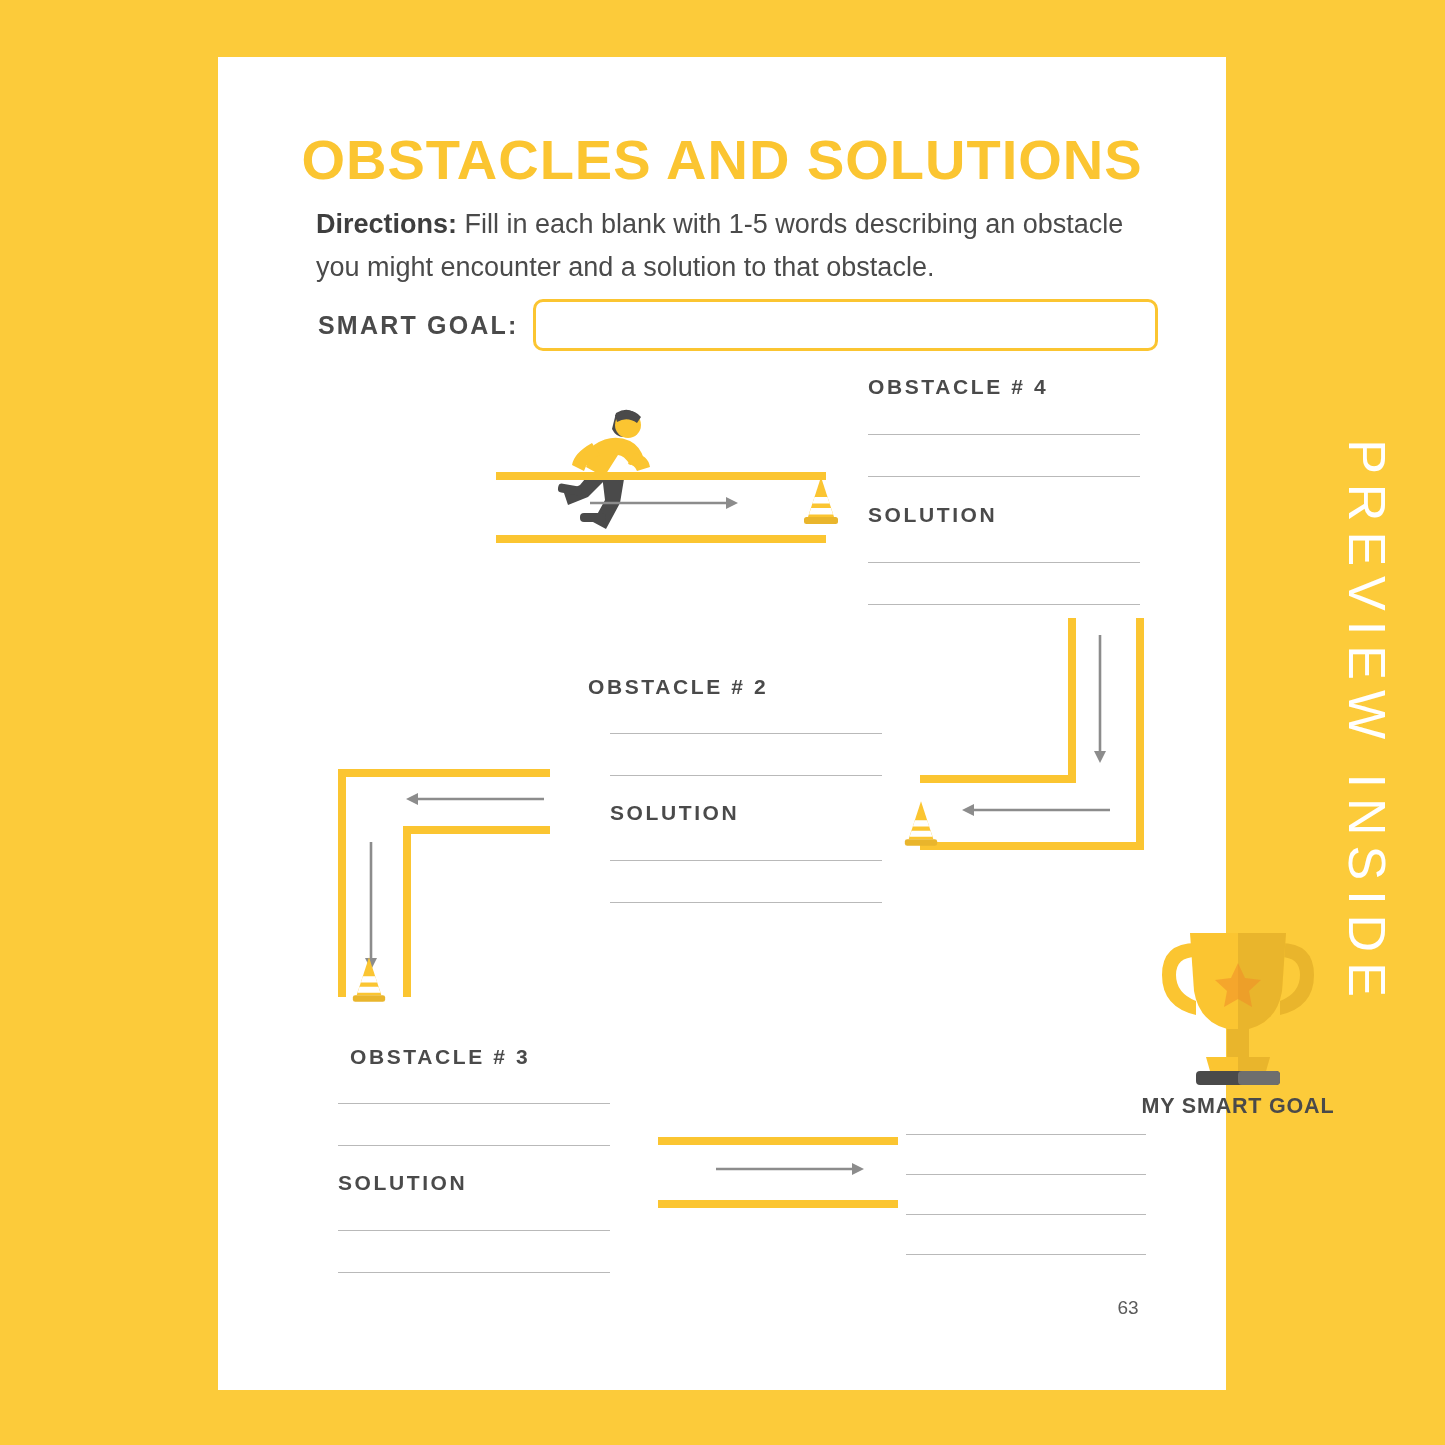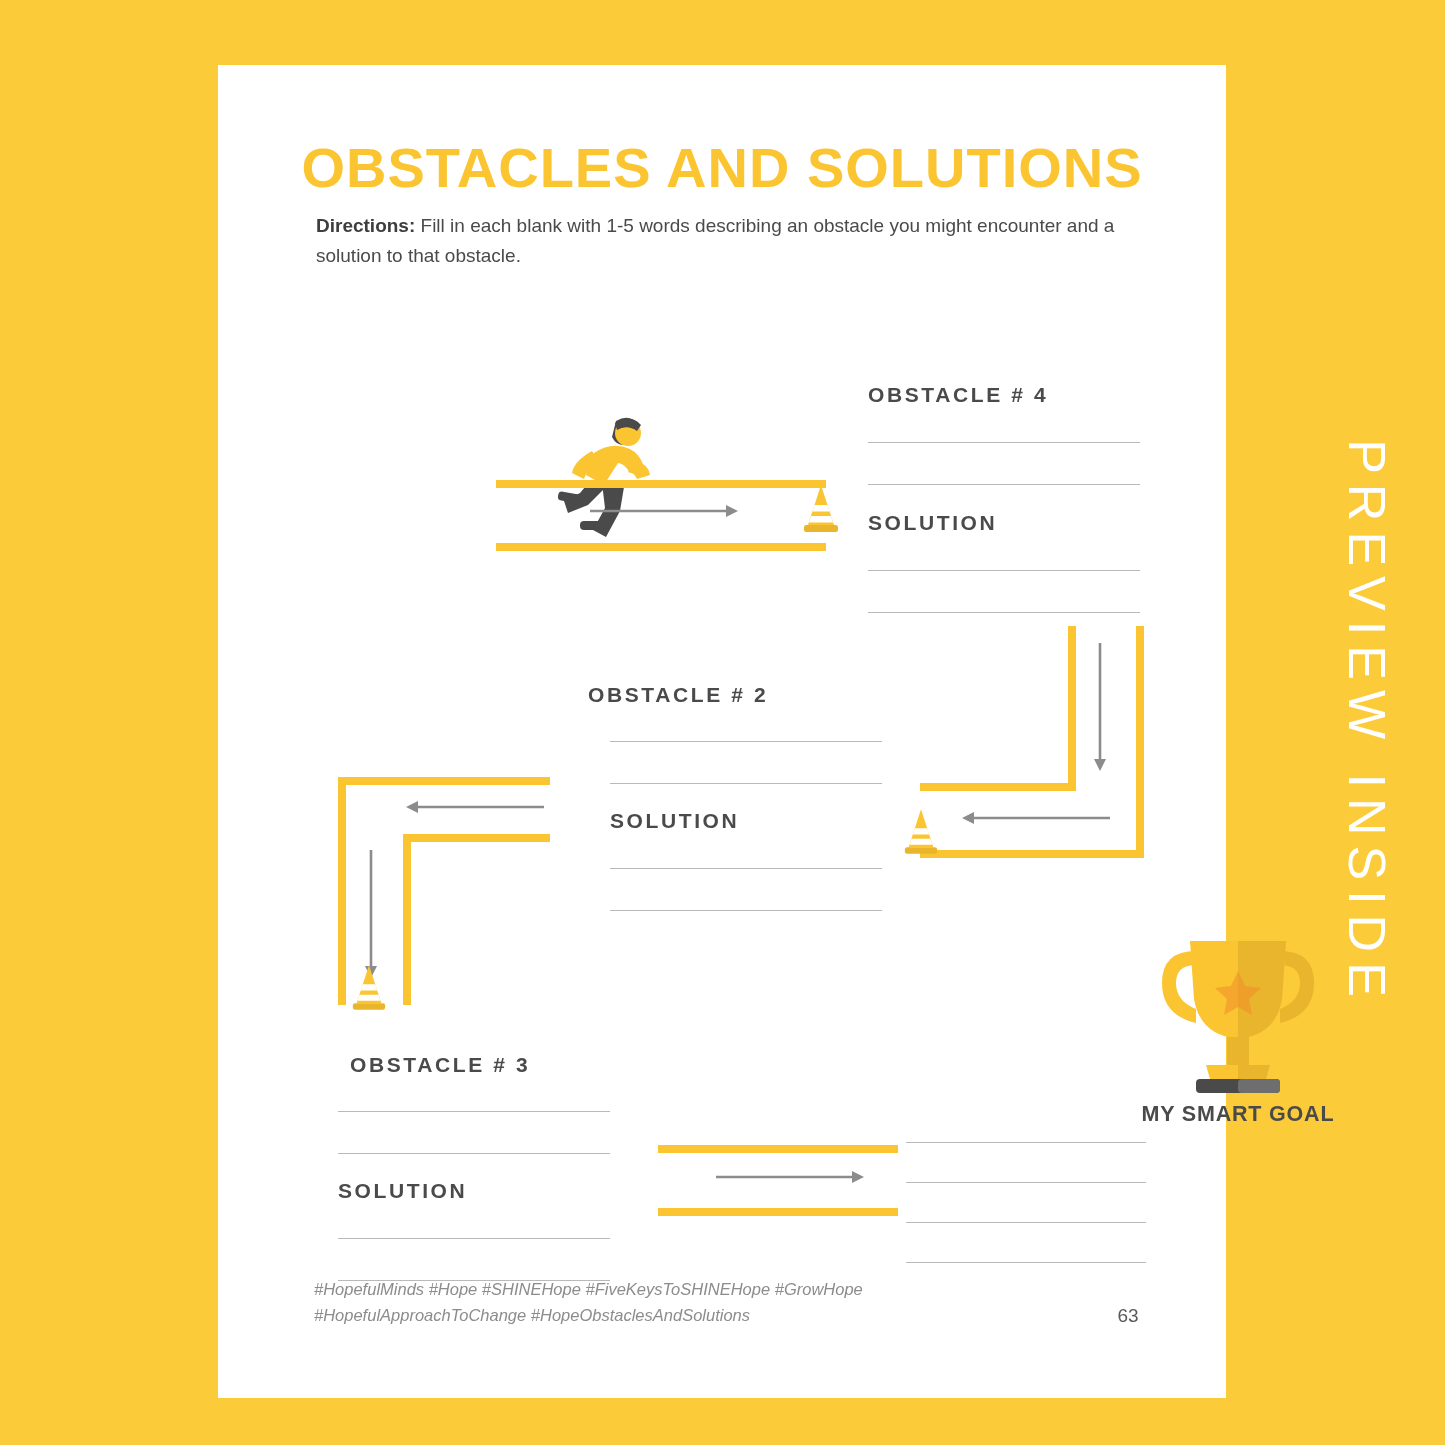--- a/index.html
+++ b/index.html
@@ -14,21 +14,20 @@
     overflow: hidden;
     position: relative;
   }
   .page {
     position: absolute;
     left: 218px;
     top: 57px;
     width: 1008px;
     height: 1333px;
     background: #FFFFFF;
-    margin-top: 8px;
   }
   .preview-strip {
     position: absolute;
     right: 18px;
     top: 0;
     height: 1445px;
     width: 120px;
     display: flex;
     align-items: center;
     justify-content: center;
@@ -53,21 +52,21 @@
     font-weight: bold;
     letter-spacing: 1px;
     font-family: "Liberation Sans", sans-serif;
   }
   .directions {
     position: absolute;
     left: 98px;
     top: 146px;
     width: 830px;
     color: #4A4A4A;
-    font-size: 19px;
+    font-size: 27px;
     line-height: 1.58;
   }
   .directions b {
     color: #3E3E3E;
   }
   .smart-goal-row {
     position: absolute;
     left: 100px;
     top: 240px;
     width: 840px;
@@ -152,20 +151,24 @@
 <body>
 
 <div class="page">
 
   <div class="title">OBSTACLES AND SOLUTIONS</div>
 
   <div class="directions">
     <b>Directions:</b><span> Fill in each blank with 1-5 words describing an obstacle you might encounter and a solution to that obstacle.</span>
   </div>
 
+  <div class="smart-goal-row">
+    <div class="smart-goal-label">SMART GOAL:</div>
+    <input class="smart-goal-box" type="text" value="" placeholder="" style="">
+  </div>
 
   <div class="runner">
     <svg width="120" height="130" viewBox="0 0 120 130" xmlns="http://www.w3.org/2000/svg">
 
       <path d="M62 10 q14 -8 22 4 q6 12 -6 18 q-14 6 -20 -6 z" fill="#4A4A4A"></path>
       <circle cx="74" cy="22" r="13" fill="#FBC531"></circle>
       <path d="M61 12 q16 -10 26 2 l-4 6 q-10 -7 -20 -1 z" fill="#4A4A4A"></path>
 
       <path d="M40 42 q18 -12 36 -4 q10 5 14 18 l-14 6 q-6 -10 -12 -10 l-14 22 l-18 -10 z" fill="#FBC531"></path>
 
@@ -299,23 +302,19 @@
       <line x1="0" y1="8" x2="136" y2="8" stroke="#8C8C8C" stroke-width="2.6"></line>
       <path d="M136 2 L148 8 L136 14 Z" fill="#8C8C8C"></path>
     </svg>
   </div>
 
   <div class="rule" style="left:688px; top:1077px; width:240px;"></div>
   <div class="rule" style="left:688px; top:1117px; width:240px;"></div>
   <div class="rule" style="left:688px; top:1157px; width:240px;"></div>
   <div class="rule" style="left:688px; top:1197px; width:240px;"></div>
 
-  <div class="hashtags">
-    <div>#HopefulMinds #Hope #SHINEHope #FiveKeysToSHINEHope #GrowHope</div>
-    <div>#HopefulApproachToChange #HopeObstaclesAndSolutions</div>
-  </div>
   <div class="page-number">63</div>
 
 </div>
 
 <div class="preview-strip">
   <div class="preview-text">PREVIEW INSIDE</div>
 </div>
 
 </body></html>

